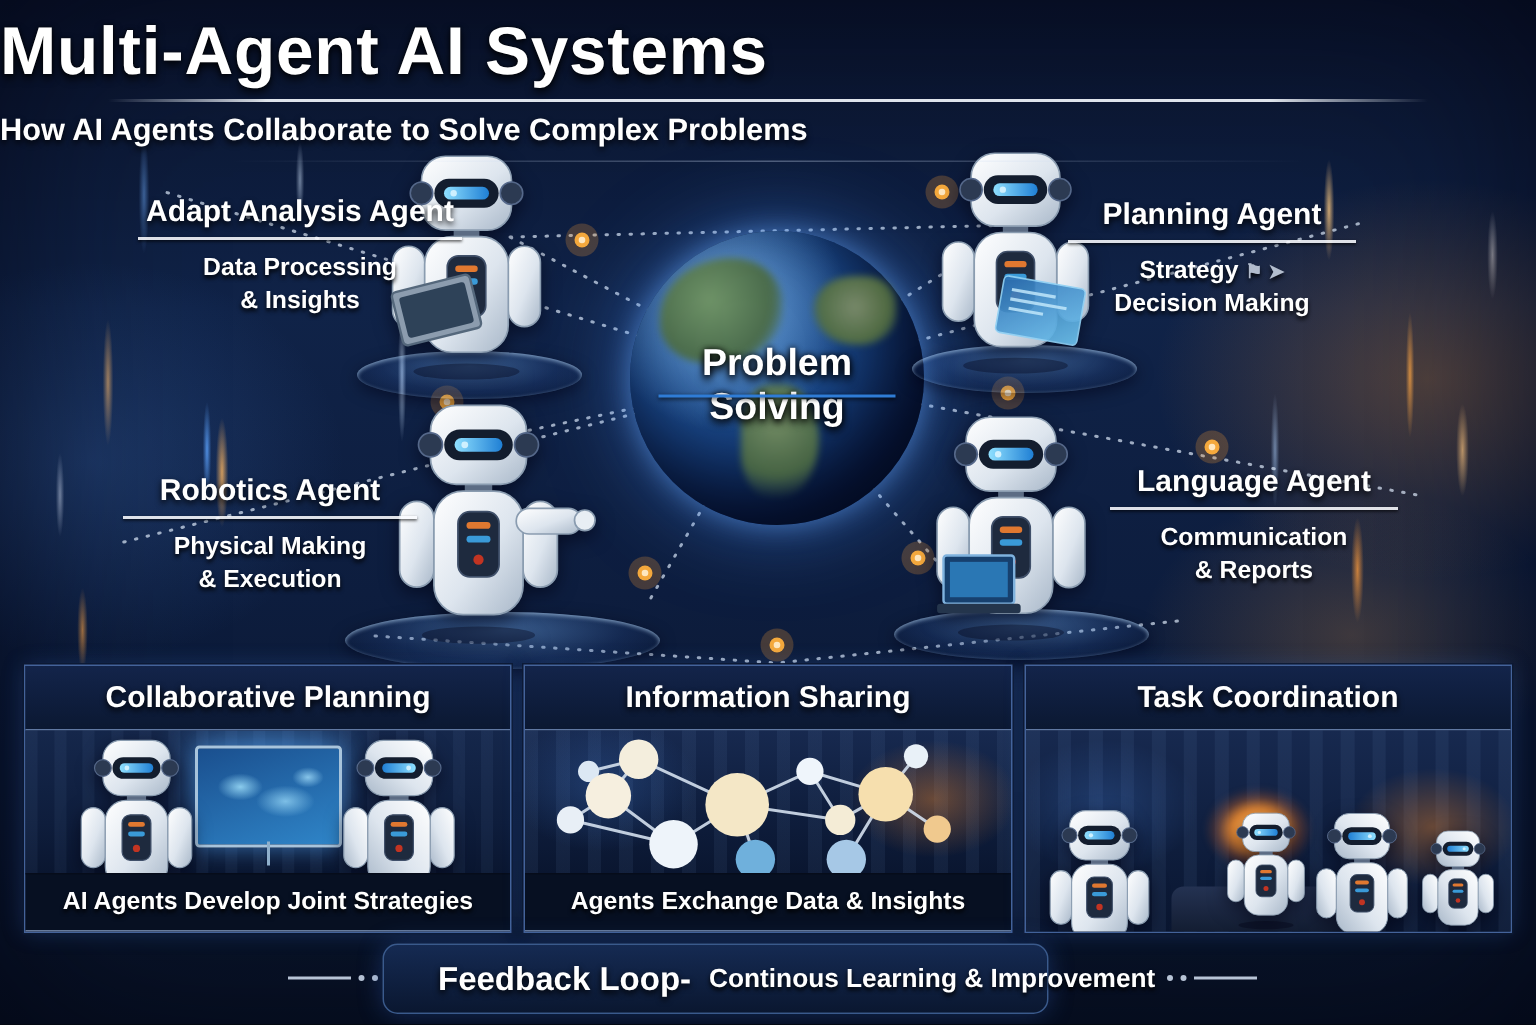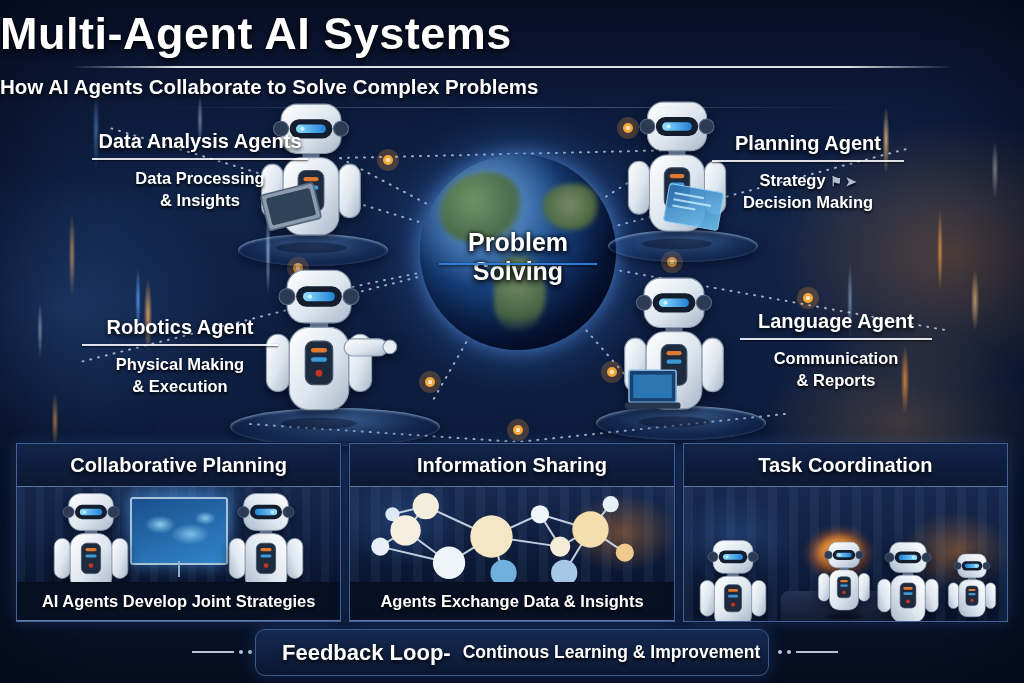--- a/index.html
+++ b/index.html
@@ -121,23 +121,23 @@
       linear-gradient(160deg,#1a4f8e,#2f85c8);
     box-shadow:0 0 16px rgba(80,160,240,.6); }
   .screen-stand { position:absolute; left:50%; top:74px; width:2px; height:16px;
     background:#8fb0cc; transform:translateX(-50%); }
   .glow-orb { position:absolute; border-radius:50%; filter:blur(2px);
     background:radial-gradient(closest-side, #ffe2b0, #f59030 45%, rgba(220,100,30,.3) 75%, transparent); }
   .table3 { position:absolute; left:30%; bottom:0; width:40%; height:30px;
     background:linear-gradient(#243252,#131d32); border-radius:8px 8px 0 0; }
 
   
-  .feedback-bar { position:absolute; left:255px; top:629px; width:514px; height:47px;
+  .feedback-bar { position:absolute; left:255px; top:629px; width:444px; height:47px;
     z-index:6; border-radius:10px; display:flex; align-items:center; gap:12px;
-    padding:0 14px; box-sizing:border-box;
+    padding:0 24px; box-sizing:border-box;
     background:linear-gradient(180deg,#152a52,#0a1730);
     border:1px solid #3a5a8c; box-shadow:0 0 16px rgba(40,80,160,.45); }
   .fb-title { font-size:22px; font-weight:800; white-space:nowrap; text-shadow:0 2px 4px #000; }
   .fb-sub { font-size:17.5px; font-weight:700; white-space:nowrap; text-shadow:0 2px 3px #000; }
   .dash-group { position:absolute; top:650px; display:flex; align-items:center; gap:5px; z-index:6; }
   .dash-line { width:42px; height:2px; background:rgba(215,228,246,.85); }
   .dash-dot { width:4px; height:4px; border-radius:50%; background:rgba(215,228,246,.85); }
 </style>
 </head>
 <body>
@@ -247,21 +247,21 @@
 
   <div class="globe">
     <div class="land l1"></div>
     <div class="land l2"></div>
     <div class="land l3"></div>
     <div class="globe-label">Problem Solving</div>
     <div class="globe-rule" style="position:relative; top:104px;"></div>
   </div>
 
   <div class="agent-label" style="left:88px; top:130px; width:224px;">
-    <h3>Data Analysis Agents</h3>
+    <h3>Adapt Analysis Agent</h3>
     <div class="u"></div>
     <p>Data Processing</p>
     <p>&amp; Insights</p>
   </div>
   <div class="platform" style="left:238px; top:234px; width:150px; height:32px;"></div>
   <svg class="robot" style="left:252px; top:102px; width:118px; height:150px;" viewBox="0 0 100 140">
     <use href="#robot-def"></use>
     <g transform="rotate(-14 34 96)">
       <rect x="6" y="80" width="50" height="34" rx="3" fill="#8c9cae" stroke="#55687c" stroke-width="1.5"></rect>
       <rect x="10" y="84" width="42" height="26" rx="2" fill="#2e4258"></rect>

